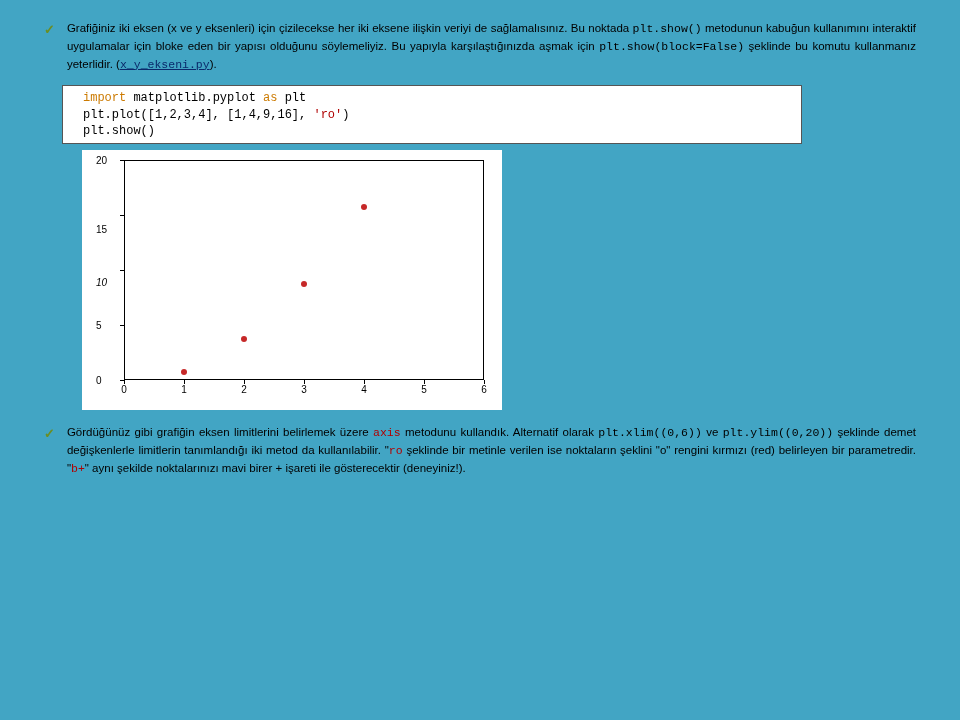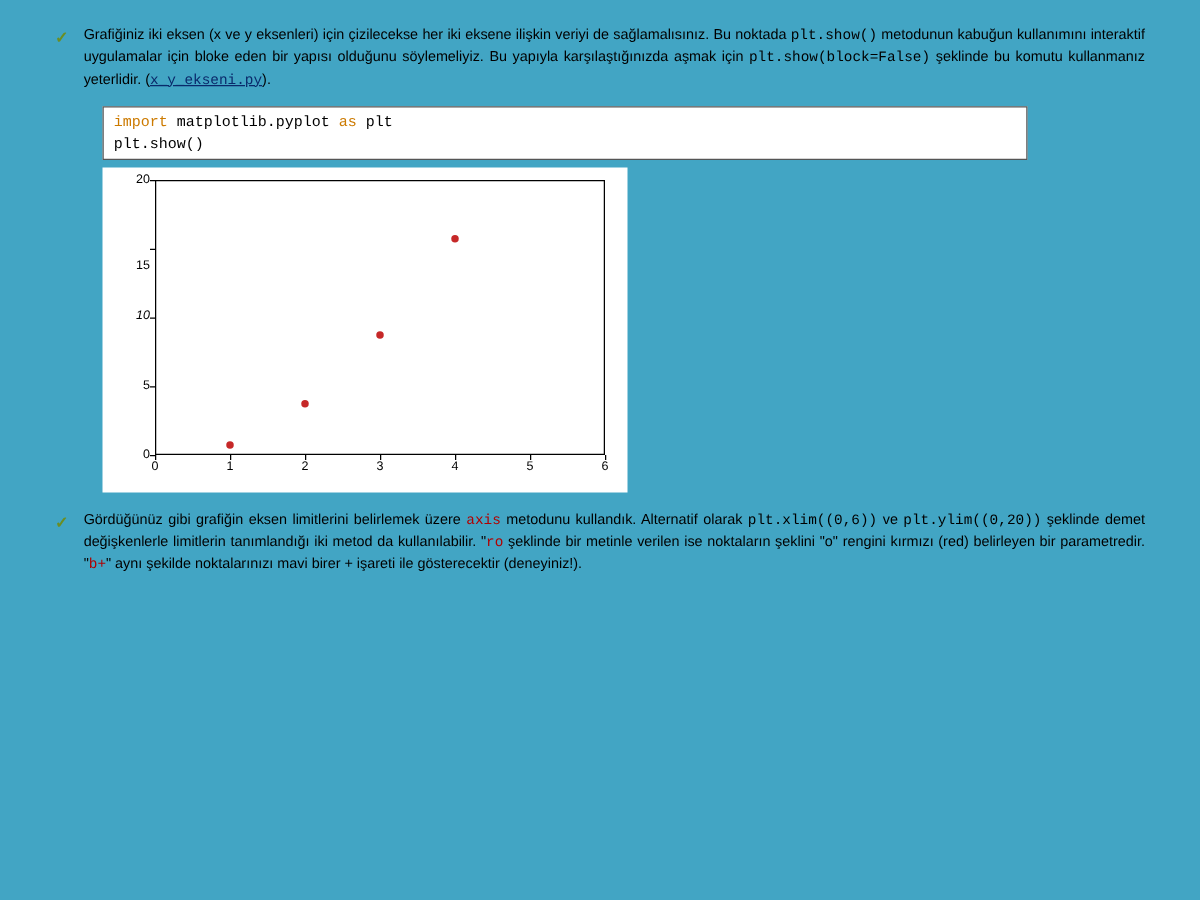--- a/index.html
+++ b/index.html
@@ -28,22 +28,22 @@
   .bullet-text {
     text-align: justify;
     line-height: 1.55;
     flex: 1;
   }
   .mono { font-family: "Courier New", monospace; }
   .link { color: #0a2a6b; text-decoration: underline; }
   .codebox {
     background: #fff;
     border: 1px solid #555;
-    margin: 6px 0 6px 38px;
-    padding: 4px 8px;
+    margin: 6px 0 6px 18px;
+    padding: 4px 20px;
     width: 740px;
     font-family: "Courier New", monospace;
     font-size: 12px;
     line-height: 1.35;
   }
   .kw { color: #cc7a00; }
   .str { color: #b00000; }
   .chart-wrap {
     margin: 4px 0 14px 38px;
     width: 420px;
@@ -62,21 +62,21 @@
     width: 360px;
     height: 220px;
     border: 1px solid #000;
     background: #fff;
   }
   .ytick {
     position: absolute;
     right: 382px;
     font-size: 10px;
     transform: translateY(-50%);
-    text-align: right;
+    text-align: left;
     width: 24px;
   }
   .ytick-mark {
     position: absolute;
     left: 42px;
     width: 4px;
     height: 1px;
     background: #000;
   }
   .xtick {
@@ -107,32 +107,33 @@
 
 <div class="bullet-block">
   <span class="check">✓</span>
   <p class="bullet-text">
     <span>Grafiğiniz iki eksen (x ve y eksenleri) için çizilecekse her iki eksene ilişkin veriyi de sağlamalısınız. Bu noktada </span><span class="mono">plt.show()</span><span> metodunun kabuğun kullanımını interaktif uygulamalar için bloke eden bir yapısı olduğunu söylemeliyiz. Bu yapıyla karşılaştığınızda aşmak için </span><span class="mono">plt.show(block=False)</span><span> şeklinde bu komutu kullanmanız yeterlidir. (</span><span class="mono link">x_y_ekseni.py</span><span>).</span>
   </p>
 </div>
 
 <div class="codebox">
   <div><span class="kw">import</span><span> matplotlib.pyplot </span><span class="kw">as</span><span> plt</span></div>
+  <div><span>plt.plot([1,2,3,4], [1,4,9,16], </span><span class="str">'ro'</span><span>)</span></div>
   <div>plt.show()</div>
 </div>
 
 <div class="chart-wrap">
   <div class="chart">
     <div class="plot-area"></div>
 
   <div class="ytick" style="top: 230px;">0</div>
       <div class="ytick-mark" style="top: 230px; left: 38px;"></div>
       <div class="ytick" style="top: 175px;">5</div>
       <div class="ytick-mark" style="top: 175px; left: 38px;"></div>
-      <div class="ytick" style="top: 119px; font-style: italic;">10</div>
+      <div class="ytick" style="top: 132px; font-style: italic;">10</div>
       <div class="ytick-mark" style="top: 120px; left: 38px;"></div>
       <div class="ytick" style="top: 79px;">15</div>
       <div class="ytick-mark" style="top: 65px; left: 38px;"></div>
       <div class="ytick" style="top: 10px;">20</div>
       <div class="ytick-mark" style="top: 10px; left: 38px;"></div>
       <div class="xtick" style="left: 42px;">0</div>
       <div class="xtick-mark" style="left: 42px;"></div>
       <div class="xtick" style="left: 102px;">1</div>
       <div class="xtick-mark" style="left: 102px;"></div>
       <div class="xtick" style="left: 162px;">2</div>

